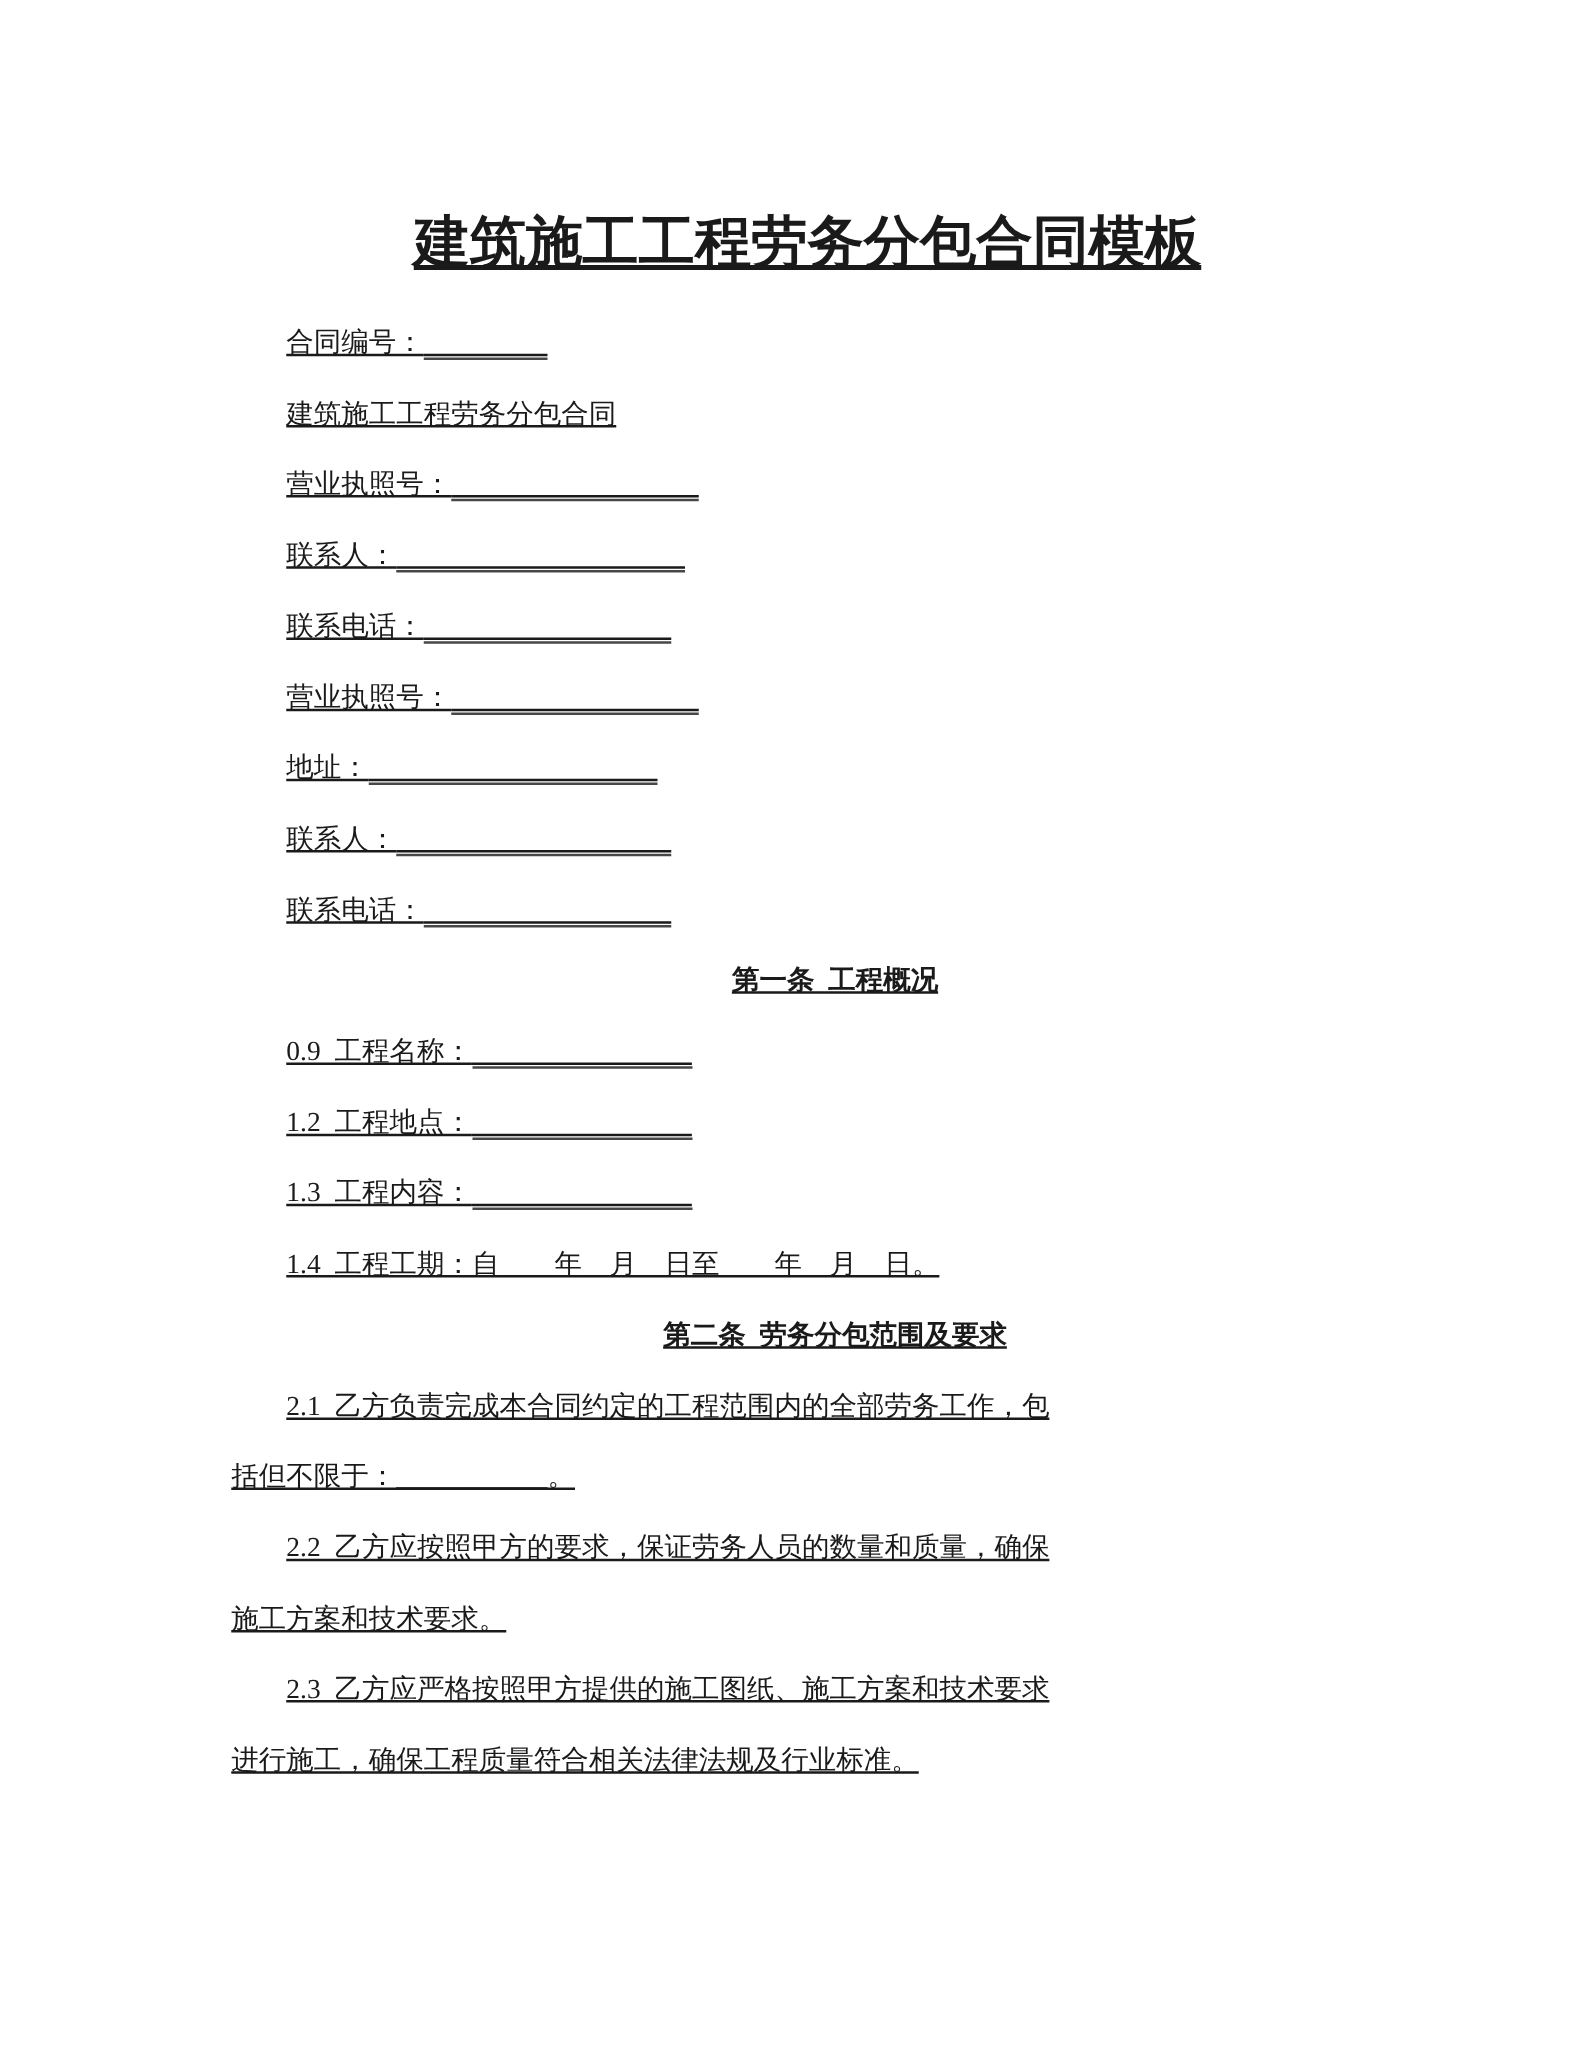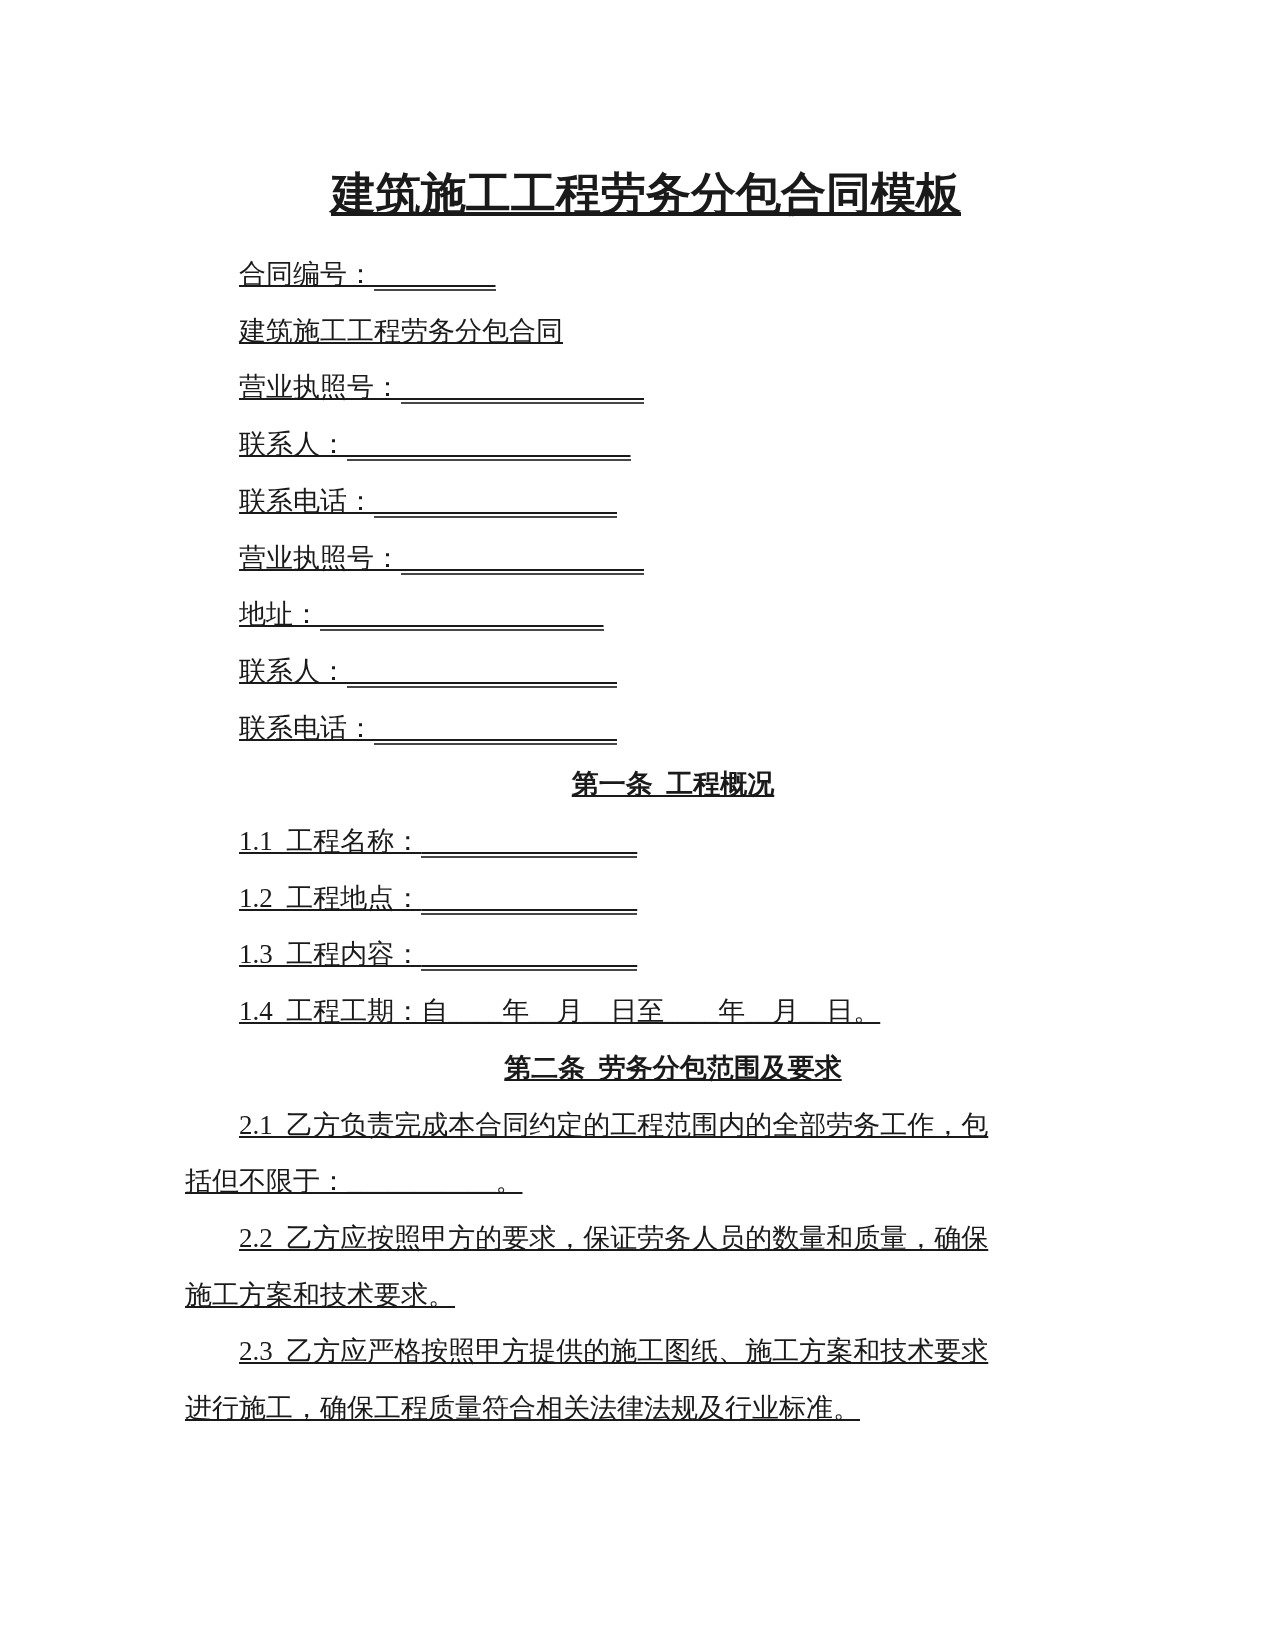--- a/index.html
+++ b/index.html
@@ -26,21 +26,21 @@
     line-height: 70px;
     font-weight: 700;
     text-align: center;
     white-space: pre-wrap;
   }
   .body-block {
     margin-top: 17px;
   }
   .ln {
     margin: 0;
-    font-size: 27px;
+    font-size: 22px;
     line-height: 56.7px;
     white-space: pre-wrap;
   }
   .fl { text-indent: 2em; }   
   .cl { text-indent: 0; }     
   .bold { font-weight: 700; text-align: center; }
   .blank {
     color: transparent;
     border-bottom: 2px solid #474747;
   }
@@ -68,21 +68,21 @@
     <p class="ln fl"><span>营业执照号：</span><span class="blank">__________________</span></p>
 
     <p class="ln fl"><span>地址：</span><span class="blank">_____________________</span></p>
 
     <p class="ln fl"><span>联系人：</span><span class="blank">____________________</span></p>
 
     <p class="ln fl"><span>联系电话：</span><span class="blank">__________________</span></p>
 
     <p class="ln fl bold">第一条  工程概况</p>
 
-    <p class="ln fl"><span>1.1  工程名称：</span><span class="blank">________________</span></p>
+    <p class="ln fl"><span>0.9  工程名称：</span><span class="blank">________________</span></p>
 
     <p class="ln fl"><span>1.2  工程地点：</span><span class="blank">________________</span></p>
 
     <p class="ln fl"><span>1.3  工程内容：</span><span class="blank">________________</span></p>
 
     <p class="ln fl">1.4  工程工期：自____年__月__日至____年__月__日。</p>
 
     <p class="ln fl bold">第二条  劳务分包范围及要求</p>
 
     <p class="ln fl">2.1  乙方负责完成本合同约定的工程范围内的全部劳务工作，包</p>

